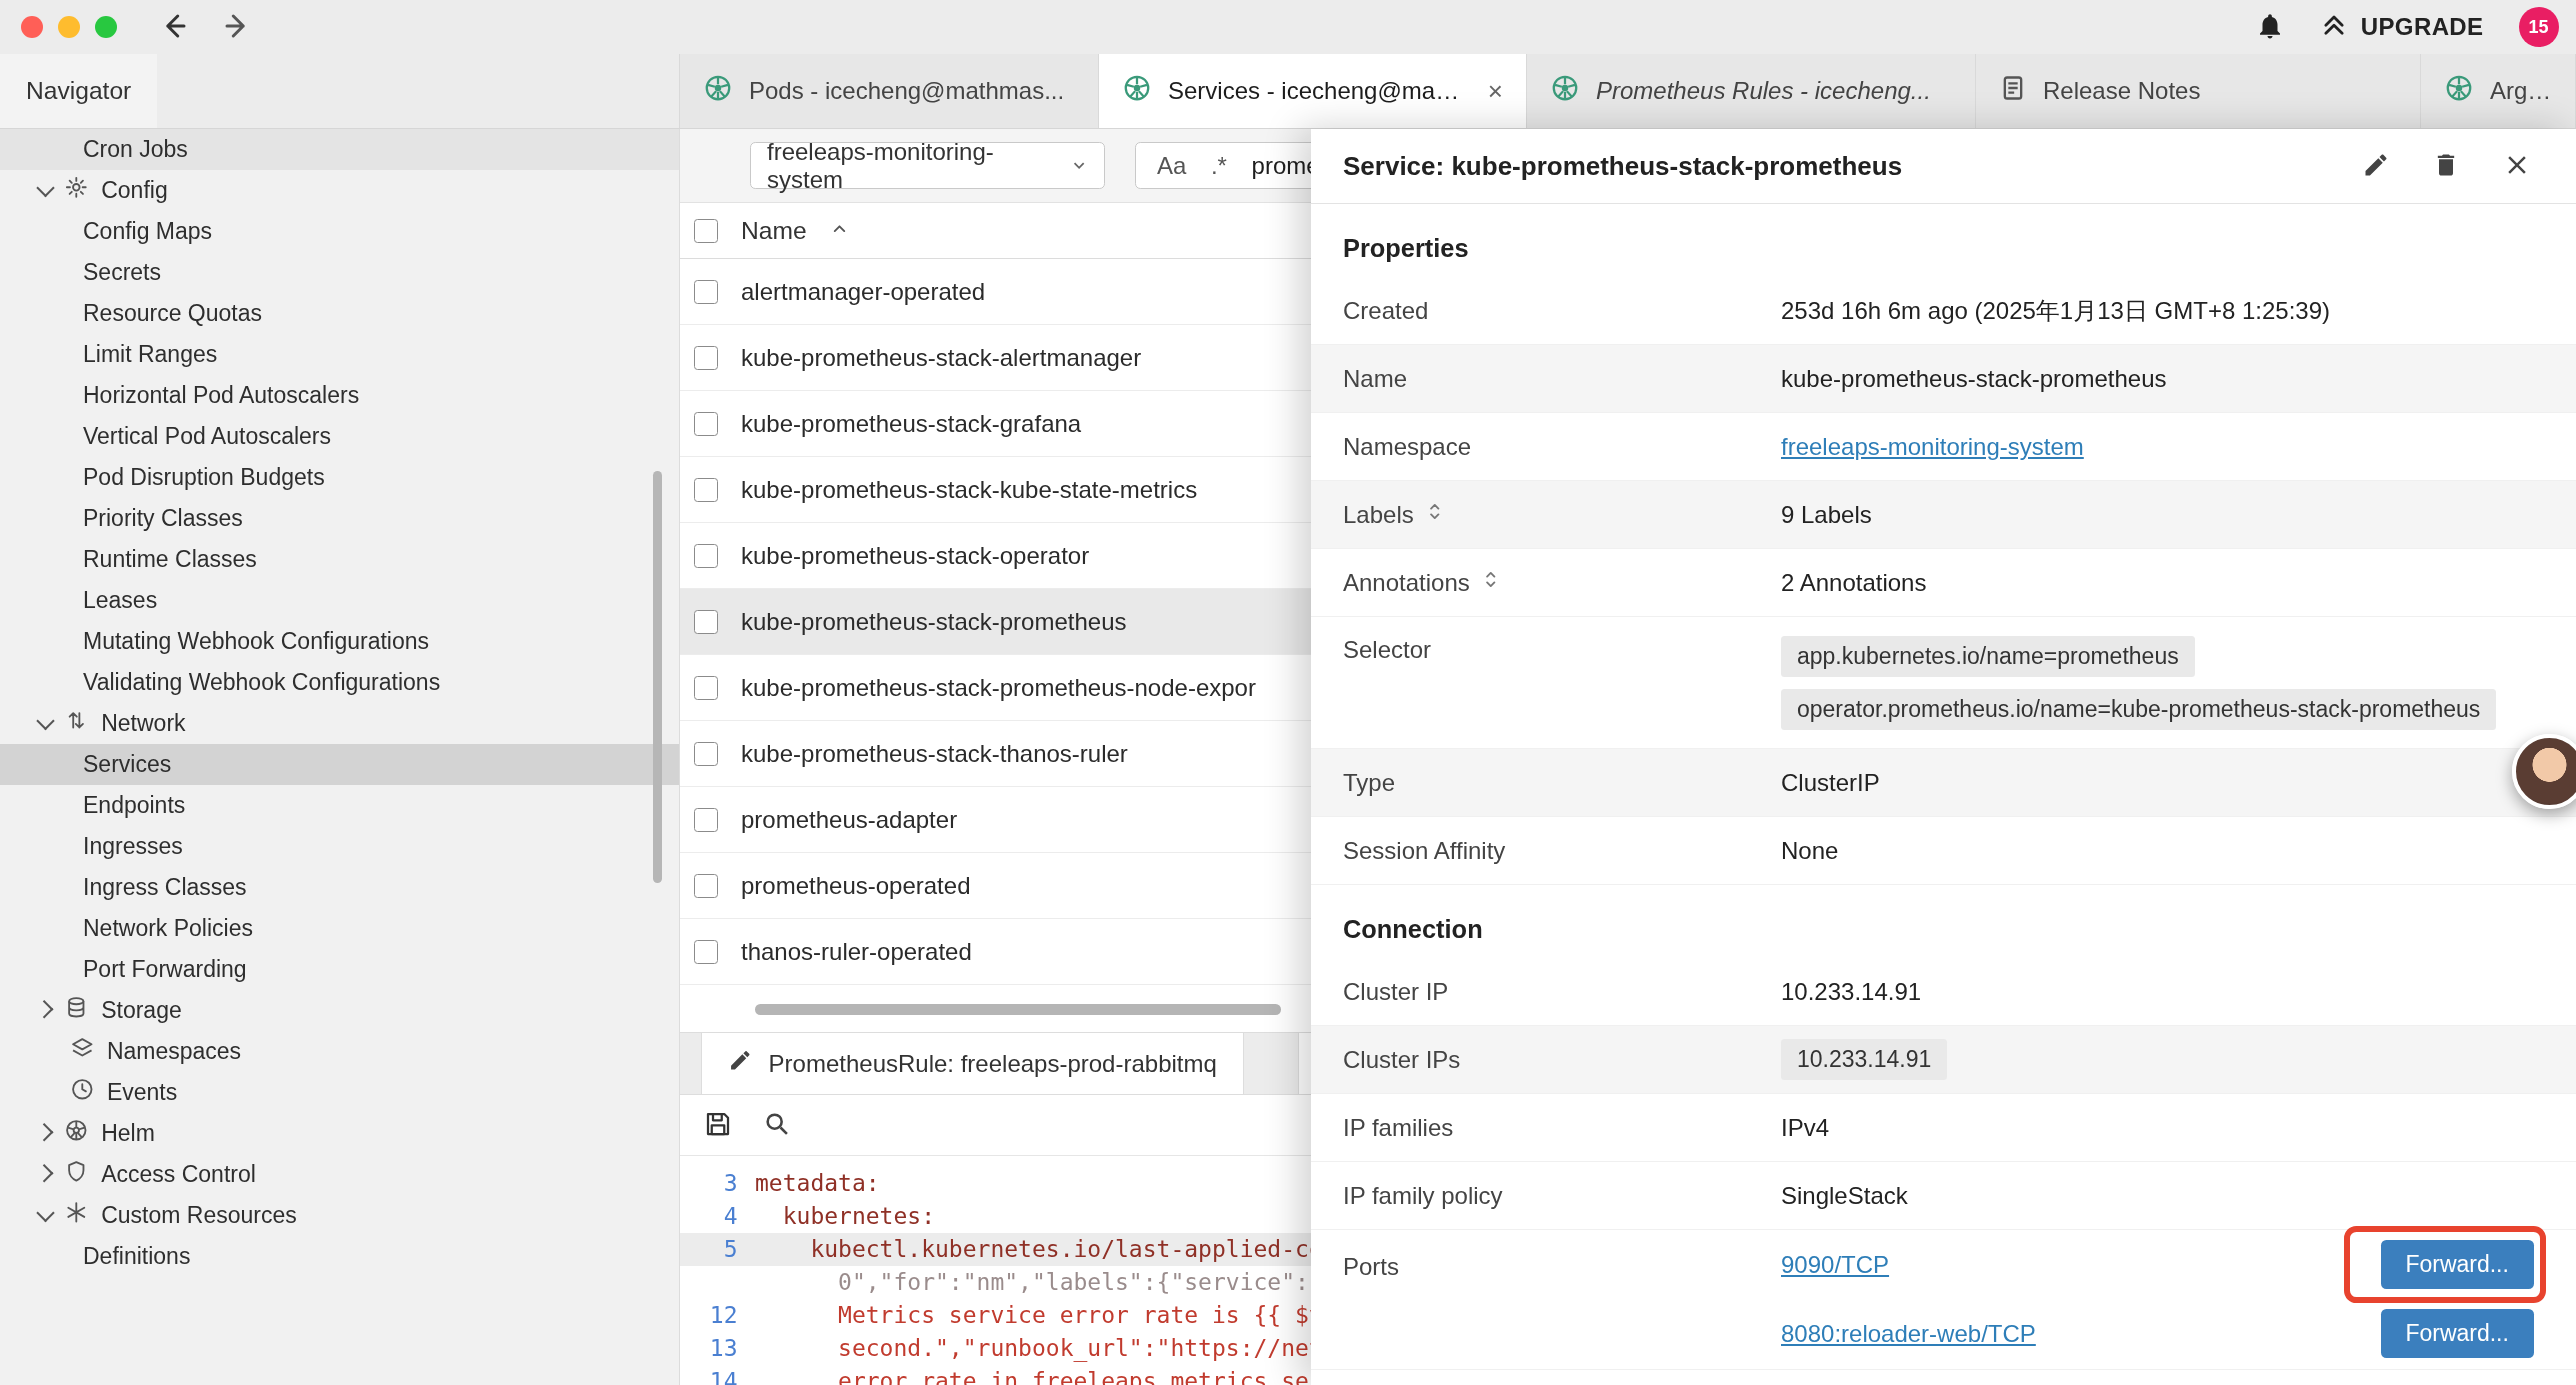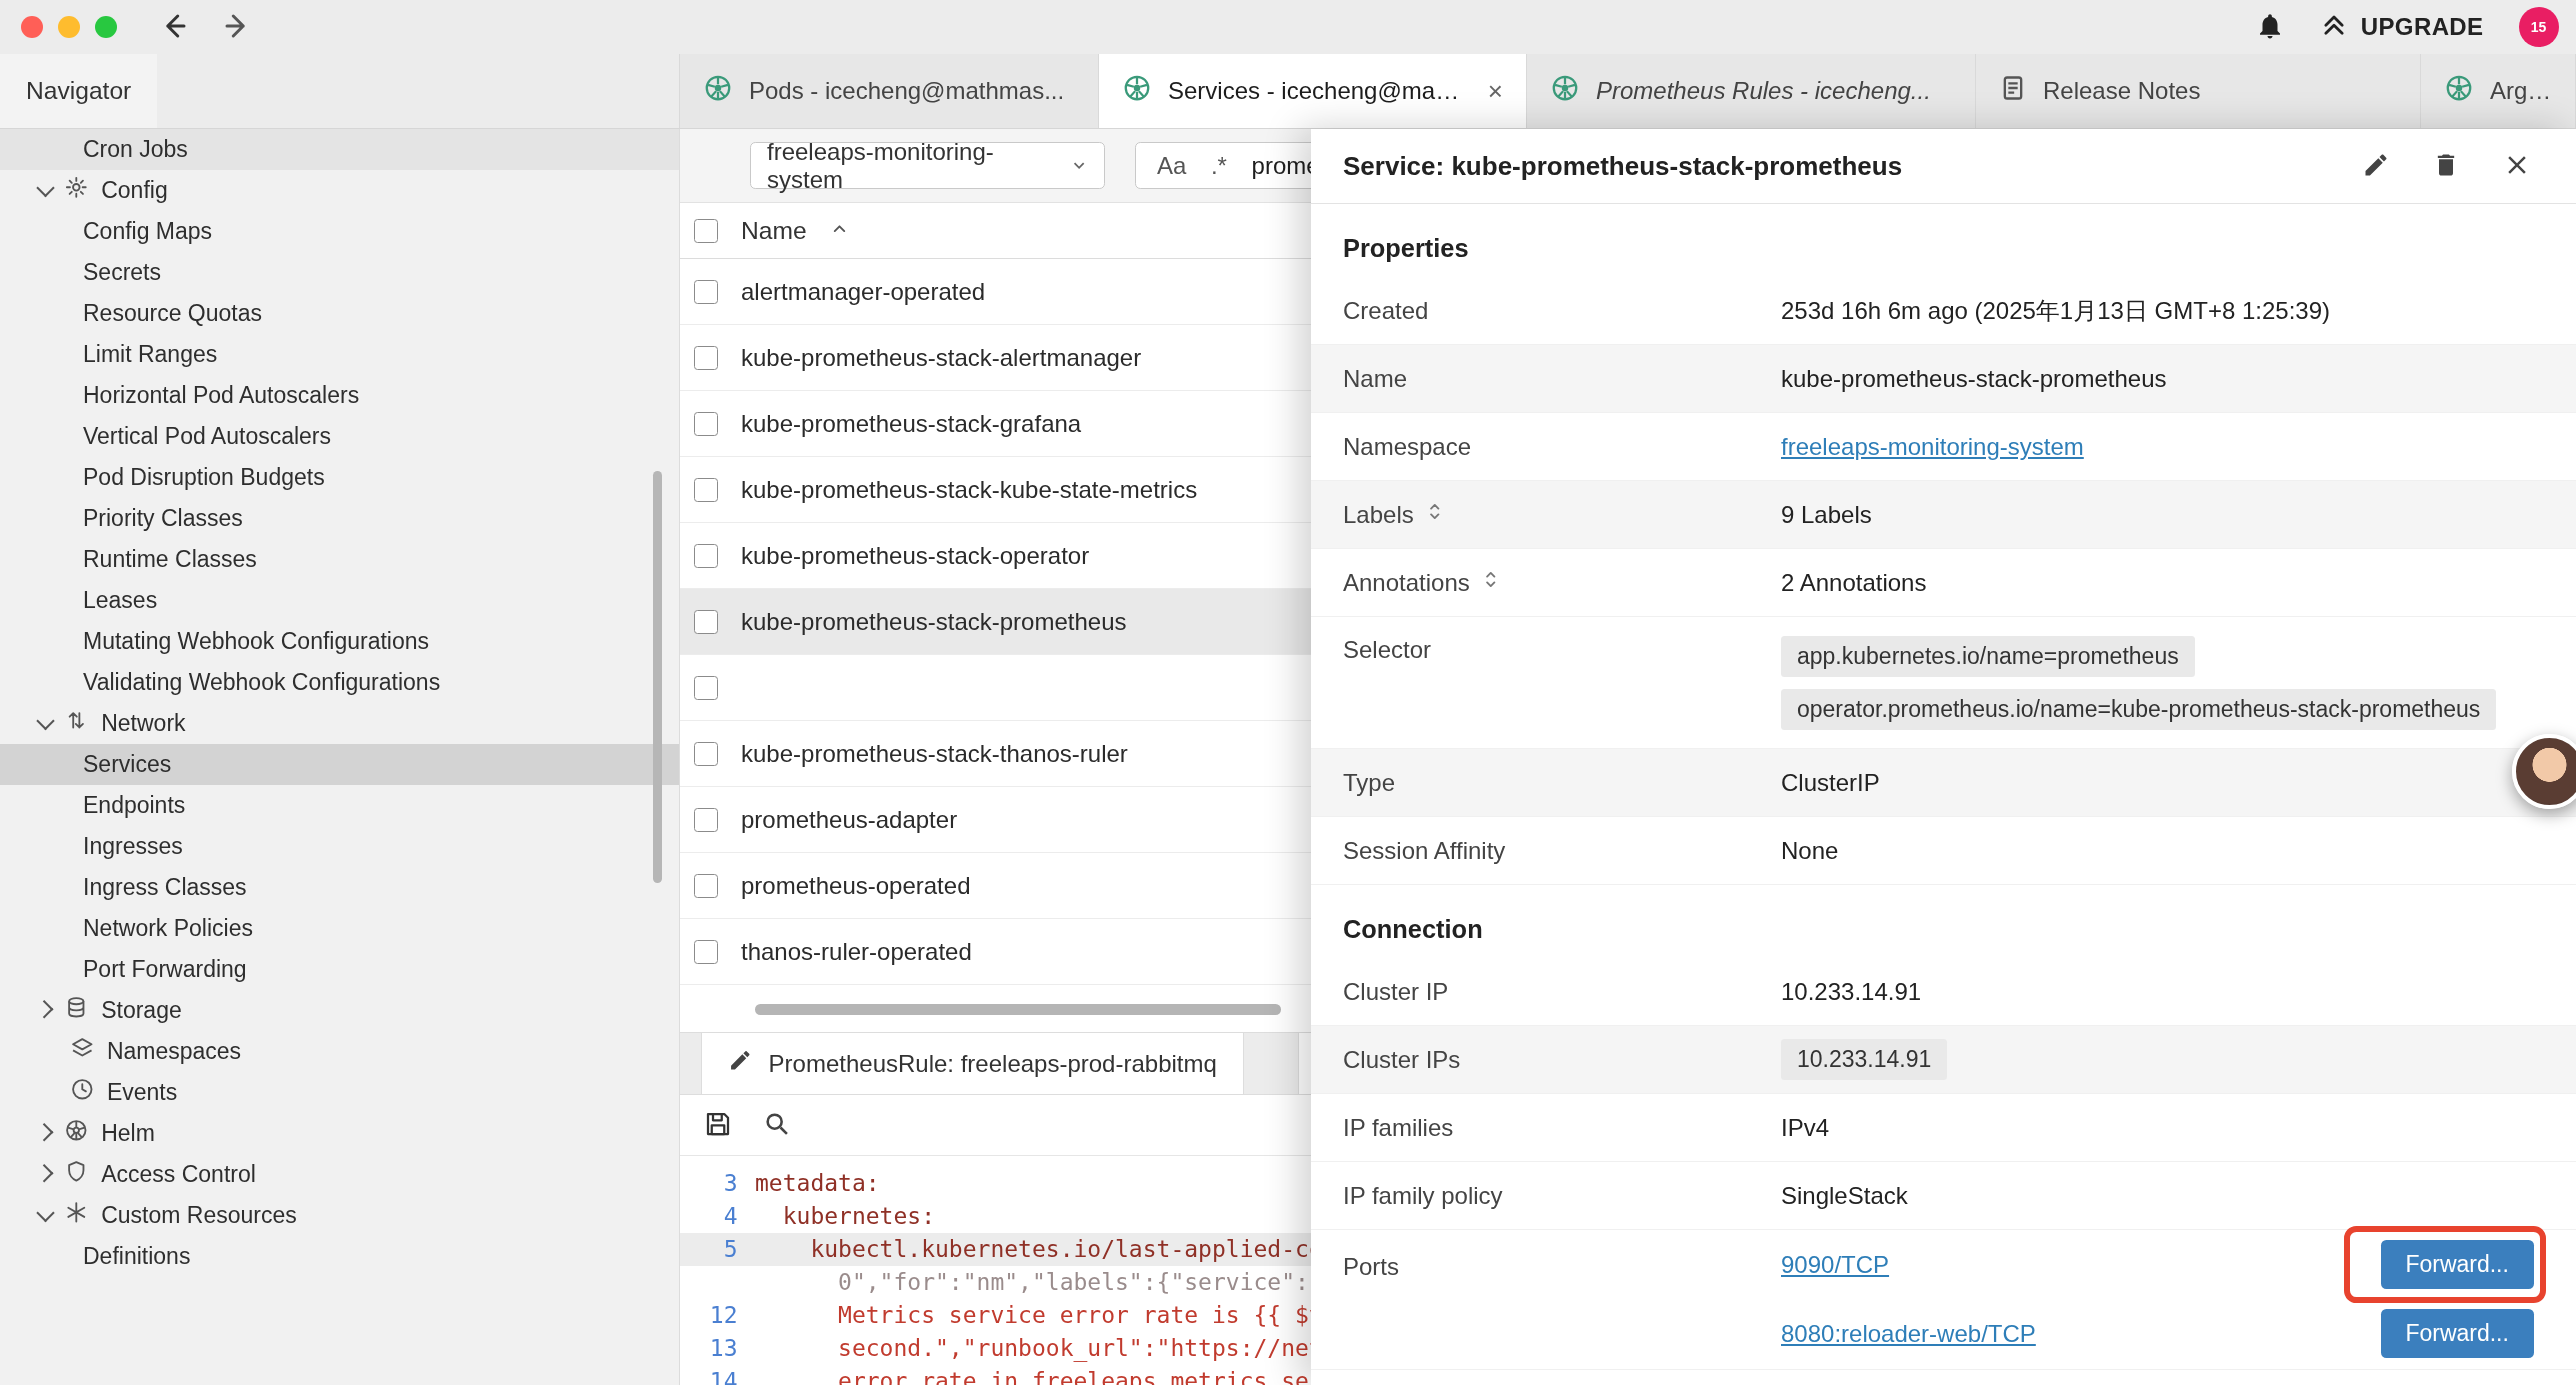--- a/index.html
+++ b/index.html
@@ -11,21 +11,21 @@
   
   .titlebar { height:54px; background:#ececec; display:flex; align-items:center;
     padding:0 17.5px 0 21px; flex:none; }
   .traffic { display:flex; gap:15px; align-items:center; }
   .light { width:22px; height:22px; border-radius:50%; }
   .l-red{background:#ff5f57;} .l-yel{background:#febc2e;} .l-grn{background:#28c840;}
   .nav-arrows { margin-left:42px; display:flex; gap:33px; align-items:center; }
   .tb-right { margin-left:auto; display:flex; align-items:center; gap:35px; }
   .upgrade { display:flex; align-items:center; gap:12.3px; font-size:24px; color:#222; font-weight:bold; letter-spacing:0.4px; }
   .pill-badge { width:40px; height:40px; border-radius:50%; background:#e91e63; color:#fff;
-    font-size:14px; font-weight:bold; display:flex; align-items:center; justify-content:center; }
+    font-size:18px; font-weight:bold; display:flex; align-items:center; justify-content:center; }
 
   
   .tabrow { height:75px; background:#ececec; display:flex; border-bottom:0.9px solid #d6d6d6; flex:none; }
   .navzone { width:680px; flex:none; display:flex; align-items:stretch; border-right:0.9px solid #d9d9d9; }
   .nav-tab { display:flex; align-items:center; padding:0 26px; background:#f3f3f3; font-size:24.6px; color:#333; }
   .tab { display:flex; align-items:center; gap:16px; padding:0 23px; border-right:0.9px solid #d9d9d9;
     font-size:24px; color:#444; background:#e7e7e7; overflow:hidden; white-space:nowrap; }
   .tab .tlabel { overflow:hidden; text-overflow:ellipsis; }
   .tab.active { background:#fff; color:#1d1d1d; }
   .tab.preview .tlabel { font-style:italic; }
@@ -407,20 +407,21 @@
       <div class="lrow">
           <span class="checkbox"></span>
           <span>kube-prometheus-stack-operator</span>
         </div>
       <div class="lrow selected">
           <span class="checkbox"></span>
           <span>kube-prometheus-stack-prometheus</span>
         </div>
       <div class="lrow">
           <span class="checkbox"></span>
+          <span>kube-prometheus-stack-prometheus-node-expor</span>
         </div>
       <div class="lrow">
           <span class="checkbox"></span>
           <span>kube-prometheus-stack-thanos-ruler</span>
         </div>
       <div class="lrow">
           <span class="checkbox"></span>
           <span>prometheus-adapter</span>
         </div>
       <div class="lrow">

